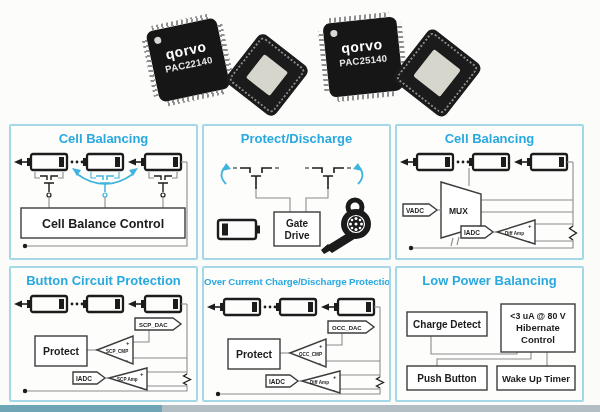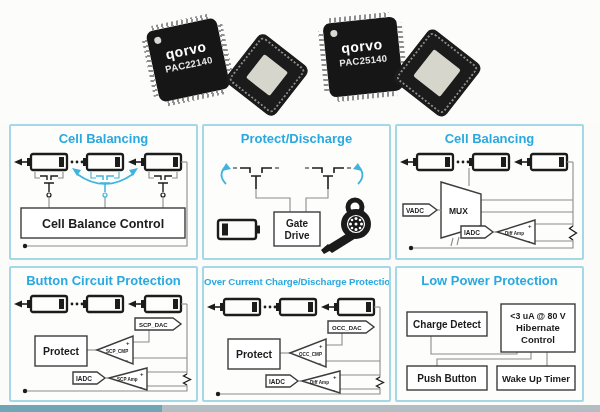--- a/index.html
+++ b/index.html
@@ -344,21 +344,21 @@
       </g>
       <g>
         <polygon points="62,80 86,80 94,86 86,92 62,92" class="comp" stroke-width="1.3"></polygon>
         <text x="65" y="88.5" font-size="6.5">IADC</text>
         <path class="w" d="M94,86 H98"></path>
       </g>
     </svg>
   </div>
 
   <div class="panel">
-    <div class="ptitle">Low Power Protection</div>
+    <div class="ptitle">Low Power Balancing</div>
     <svg class="diagram" width="185" height="106" viewBox="0 0 185 106">
       <path class="w" stroke-width="1.3" d="M34,44 V62 H120 V60 M40,74 V67 H134 V60 M150,74 V60"></path>
       <g>
         <rect x="10" y="20" width="80" height="24" class="comp" stroke-width="1.5"></rect>
         <text x="50" y="35.5" font-size="10" text-anchor="middle">Charge Detect</text>
       </g>
       <g>
         <rect x="104" y="12" width="74" height="48" class="comp" stroke-width="1.5"></rect>
         <text x="141" y="27" font-size="8.8" text-anchor="middle">&lt;3 uA @ 80 V</text>
         <text x="141" y="39" font-size="9.5" text-anchor="middle">Hibernate</text>

